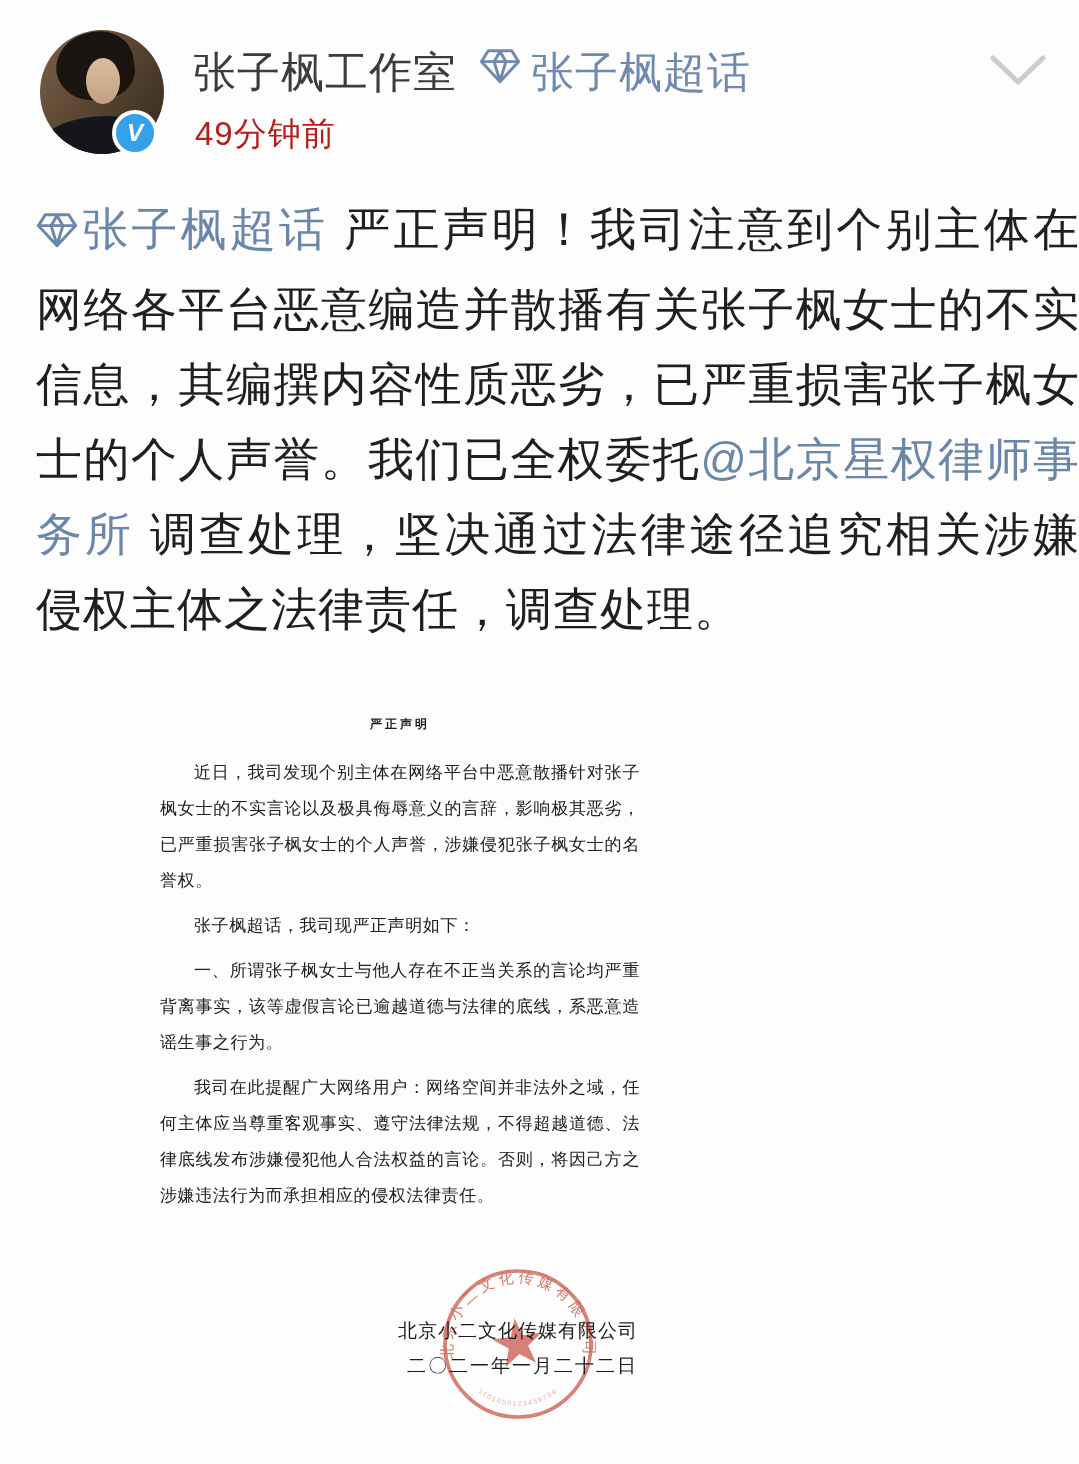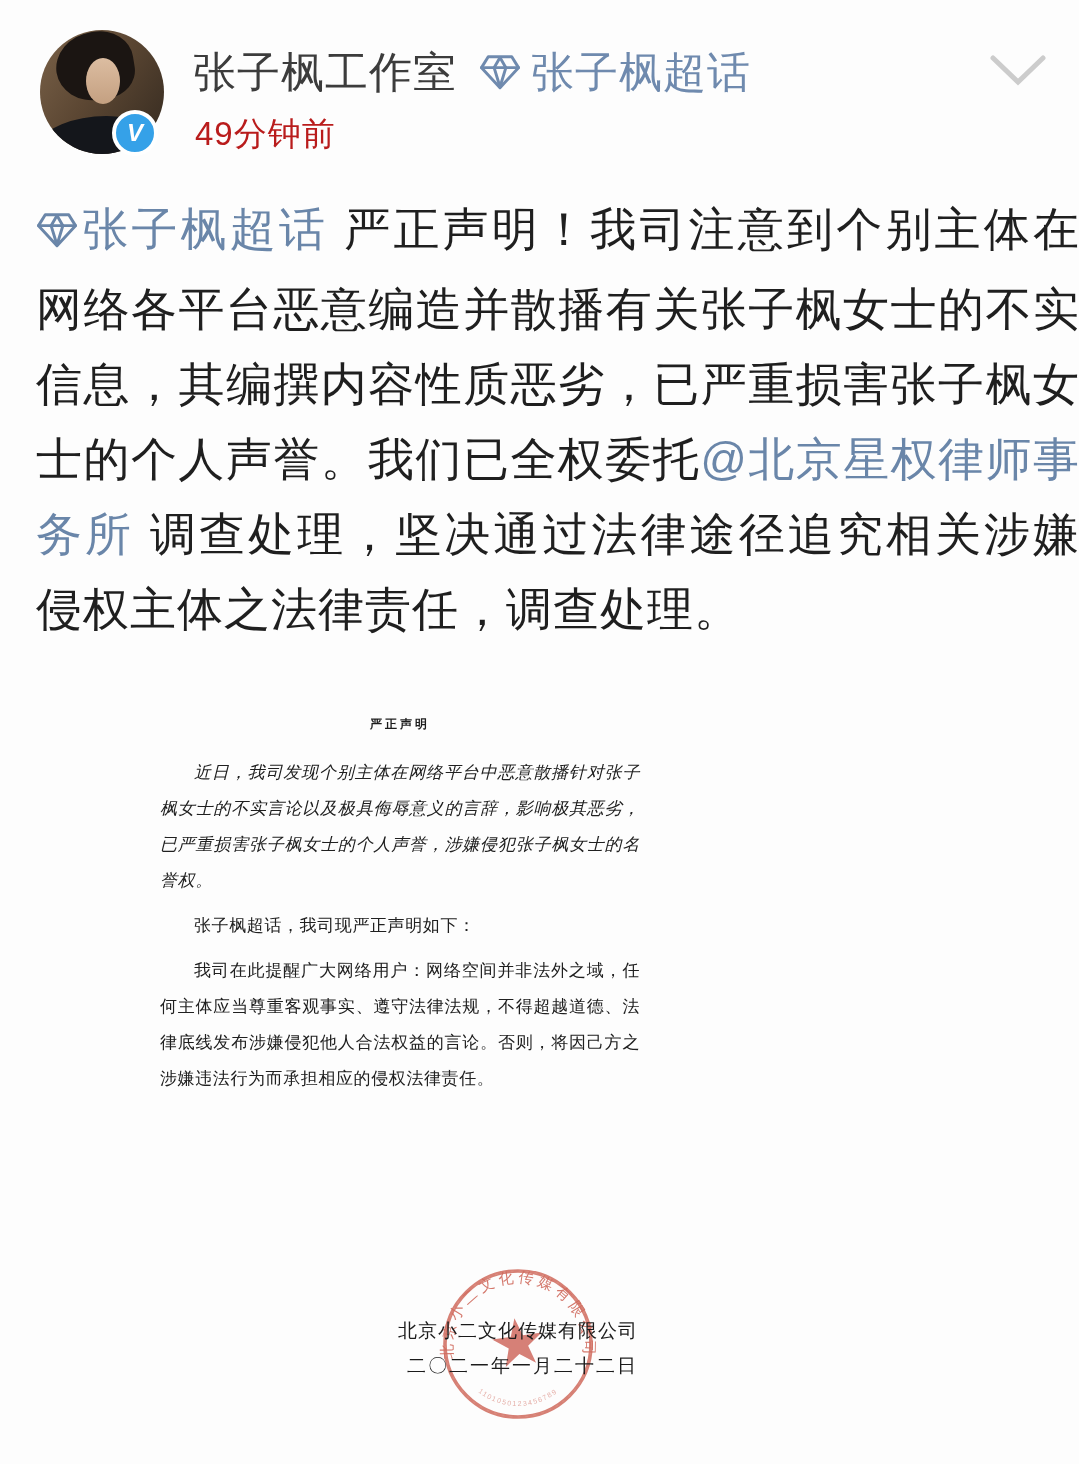--- a/index.html
+++ b/index.html
@@ -11,39 +11,39 @@
     background:linear-gradient(125deg,#7a6249 0%,#5c4733 45%,#33291f 100%);overflow:hidden;}
   .avatar .hair{position:absolute;left:16px;top:2px;width:78px;height:68px;background:#1b1512;
     border-radius:55% 48% 42% 52%;transform:rotate(-9deg);}
   .avatar .face{position:absolute;left:46px;top:28px;width:34px;height:46px;border-radius:50%;
     background:linear-gradient(#dcbda1,#c4a081);}
   .avatar .clothes{position:absolute;left:-8px;top:86px;width:132px;height:70px;background:#14161b;
     border-radius:45% 60% 0 0;transform:rotate(-10deg);}
   .v-badge{position:absolute;left:112px;top:110px;width:46px;height:46px;border-radius:50%;
     background:#35a1e8;border:4px solid #ffffff;box-sizing:border-box;display:flex;align-items:center;justify-content:center;
     color:#fff;font-weight:bold;font-size:24px;font-style:italic;}
-  .name-row{position:absolute;left:193px;top:44px;display:flex;align-items:center;white-space:nowrap;}
+  .name-row{position:absolute;left:193px;top:44px;display:flex;white-space:nowrap;}
   .author{font-size:43px;color:#3c3c3c;letter-spacing:1px;}
   .st-ico{display:inline-block;margin:0 10px 0 22px;}
   .st-link{font-size:43px;color:#6f8aae;letter-spacing:1px;}
   .time{position:absolute;left:195px;top:112px;font-size:33px;color:#b91c1c;letter-spacing:1px;}
   .chevron{position:absolute;right:28px;top:48px;}
 
   
   .post-body{position:absolute;left:36px;top:192px;width:1044px;
     font-size:46px;line-height:75px;letter-spacing:1px;color:#1f1f1f;text-align:justify;}
   .post-body .lnk{color:#6a86a9;}
   .post-body .gem{vertical-align:-5px;margin-right:2px;}
 
   
   .doc{position:absolute;left:160px;top:688px;width:480px;color:#212121;}
   .doc-title{text-align:center;font-size:12px;font-weight:bold;letter-spacing:3px;color:#1c1c1c;margin-top:28px;}
   .doc-par{margin:0;padding:0;margin-top:9px;font-size:17px;line-height:36px;letter-spacing:0.6px;
     text-indent:2em;text-align:justify;color:#202020;}
-  .doc-par:first-of-type{margin-top:22px;font-style:italic;}
+  .doc-par:first-of-type{margin-top:22px;}
 
   
   .seal-svg{position:absolute;left:424px;top:1252px;}
   .sig-company{position:absolute;left:398px;top:1318px;width:240px;text-align:center;
     font-size:19px;color:#1b1b1b;letter-spacing:1px;white-space:nowrap;}
   .sig-date{position:absolute;left:398px;top:1353px;width:240px;text-align:right;
     font-size:19px;color:#1b1b1b;letter-spacing:2px;white-space:nowrap;}
 </style>
 </head>
 <body>
@@ -82,20 +82,21 @@
             <path d="M6 42 H94"></path>
             <path d="M36 42 L50 18 L64 42"></path>
             <path d="M36 42 L50 88 L64 42"></path>
           </svg></span><span>张子枫超话</span></span><span> 严正声明！我司注意到个别主体在网络各平台恶意编造并散播有关张子枫女士的不实信息，其编撰内容性质恶劣，已严重损害张子枫女士的个人声誉。我们已全权委托</span><span class="lnk">@北京星权律师事务所</span><span> 调查处理，坚决通过法律途径追究相关涉嫌侵权主体之法律责任，调查处理。</span>
   </div>
 
   <div class="doc">
     <div class="doc-title">严正声明</div>
     <p class="doc-par">近日，我司发现个别主体在网络平台中恶意散播针对张子枫女士的不实言论以及极具侮辱意义的言辞，影响极其恶劣，已严重损害张子枫女士的个人声誉，涉嫌侵犯张子枫女士的名誉权。</p>
     <p class="doc-par">张子枫超话，我司现严正声明如下：</p>
+    <p class="doc-par">一、所谓张子枫女士与他人存在不正当关系的言论均严重背离事实，该等虚假言论已逾越道德与法律的底线，系恶意造谣生事之行为。</p>
     <p class="doc-par">我司在此提醒广大网络用户：网络空间并非法外之域，任何主体应当尊重客观事实、遵守法律法规，不得超越道德、法律底线发布涉嫌侵犯他人合法权益的言论。否则，将因己方之涉嫌违法行为而承担相应的侵权法律责任。</p>
   </div>
 
   <svg class="seal-svg" width="188" height="188" viewBox="0 0 188 188">
     <g opacity="0.82">
       <circle cx="94" cy="92" r="73" fill="none" stroke="#c64a3a" stroke-width="3.6" opacity="0.85"></circle>
       <circle cx="94" cy="92" r="73" fill="none" stroke="#d98273" stroke-width="1.2" opacity="0.5" stroke-dasharray="3 5"></circle>
       <path id="sealArcTop" d="M 34 124 A 66 66 0 1 1 154 124" fill="none"></path>
       <text font-size="15" fill="#c64a3a" opacity="0.9" letter-spacing="4" font-family="'DejaVu Sans',sans-serif">
         <textPath href="#sealArcTop" startOffset="50%" text-anchor="middle">北京小二文化传媒有限公司</textPath>

